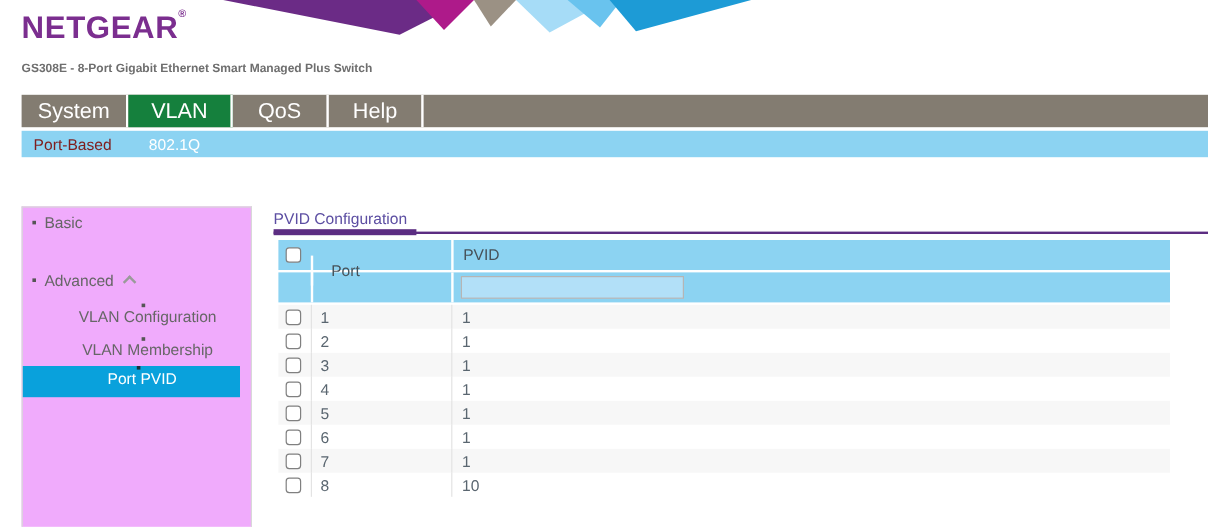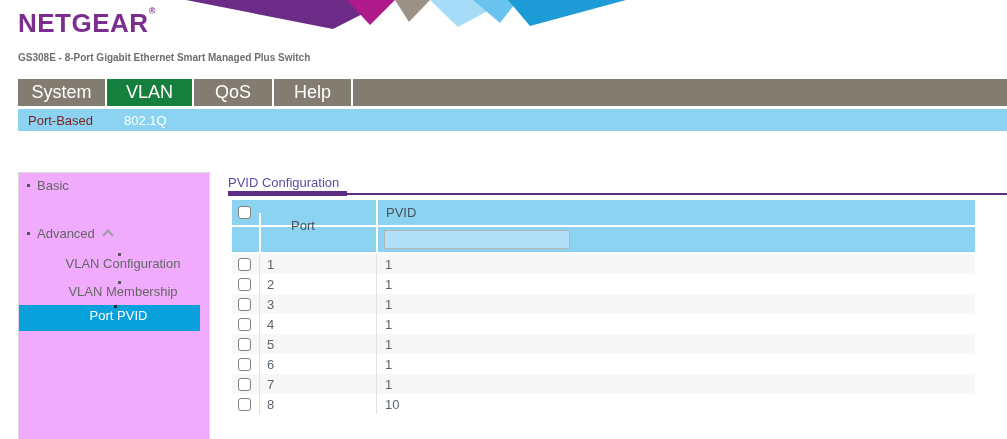--- a/index.html
+++ b/index.html
@@ -77,21 +77,21 @@
     height:25px;background:#8CD3F2;display:flex;align-items:center;
     margin-bottom:2px;color:#47525A;
   }
   .cell-check{width:27px;display:flex;align-items:center;flex:none;}
   .cell-port{width:117px;flex:none;box-sizing:border-box;}
   .cell-pvid{flex:1;box-sizing:border-box;}
   .thead-row .cell-port,.thead-row .cell-pvid,
   .filter-row .cell-port,.filter-row .cell-pvid{
     border-left:2px solid #ffffff;height:25px;display:flex;align-items:center;
   }
-  .thead-row .cell-port{padding-left:30px;margin-top:26px;}
+  .thead-row .cell-port{padding-left:15px;margin-top:26px;}
   .thead-row .cell-pvid{padding-left:8px;}
   .checkbox{
     appearance:none;-webkit-appearance:none;
     width:13px;height:13px;margin:0 0 0 6px;
     background:#ffffff;border:1px solid #808080;border-radius:3px;cursor:pointer;
   }
   .filter-input{
     margin-left:6px;width:176px;height:17px;box-sizing:content-box;
     background:#B2E0F8;border:1px solid #B5B5B5;
     font-family:"Liberation Sans",sans-serif;font-size:13px;color:#3c464d;padding:0 4px;

